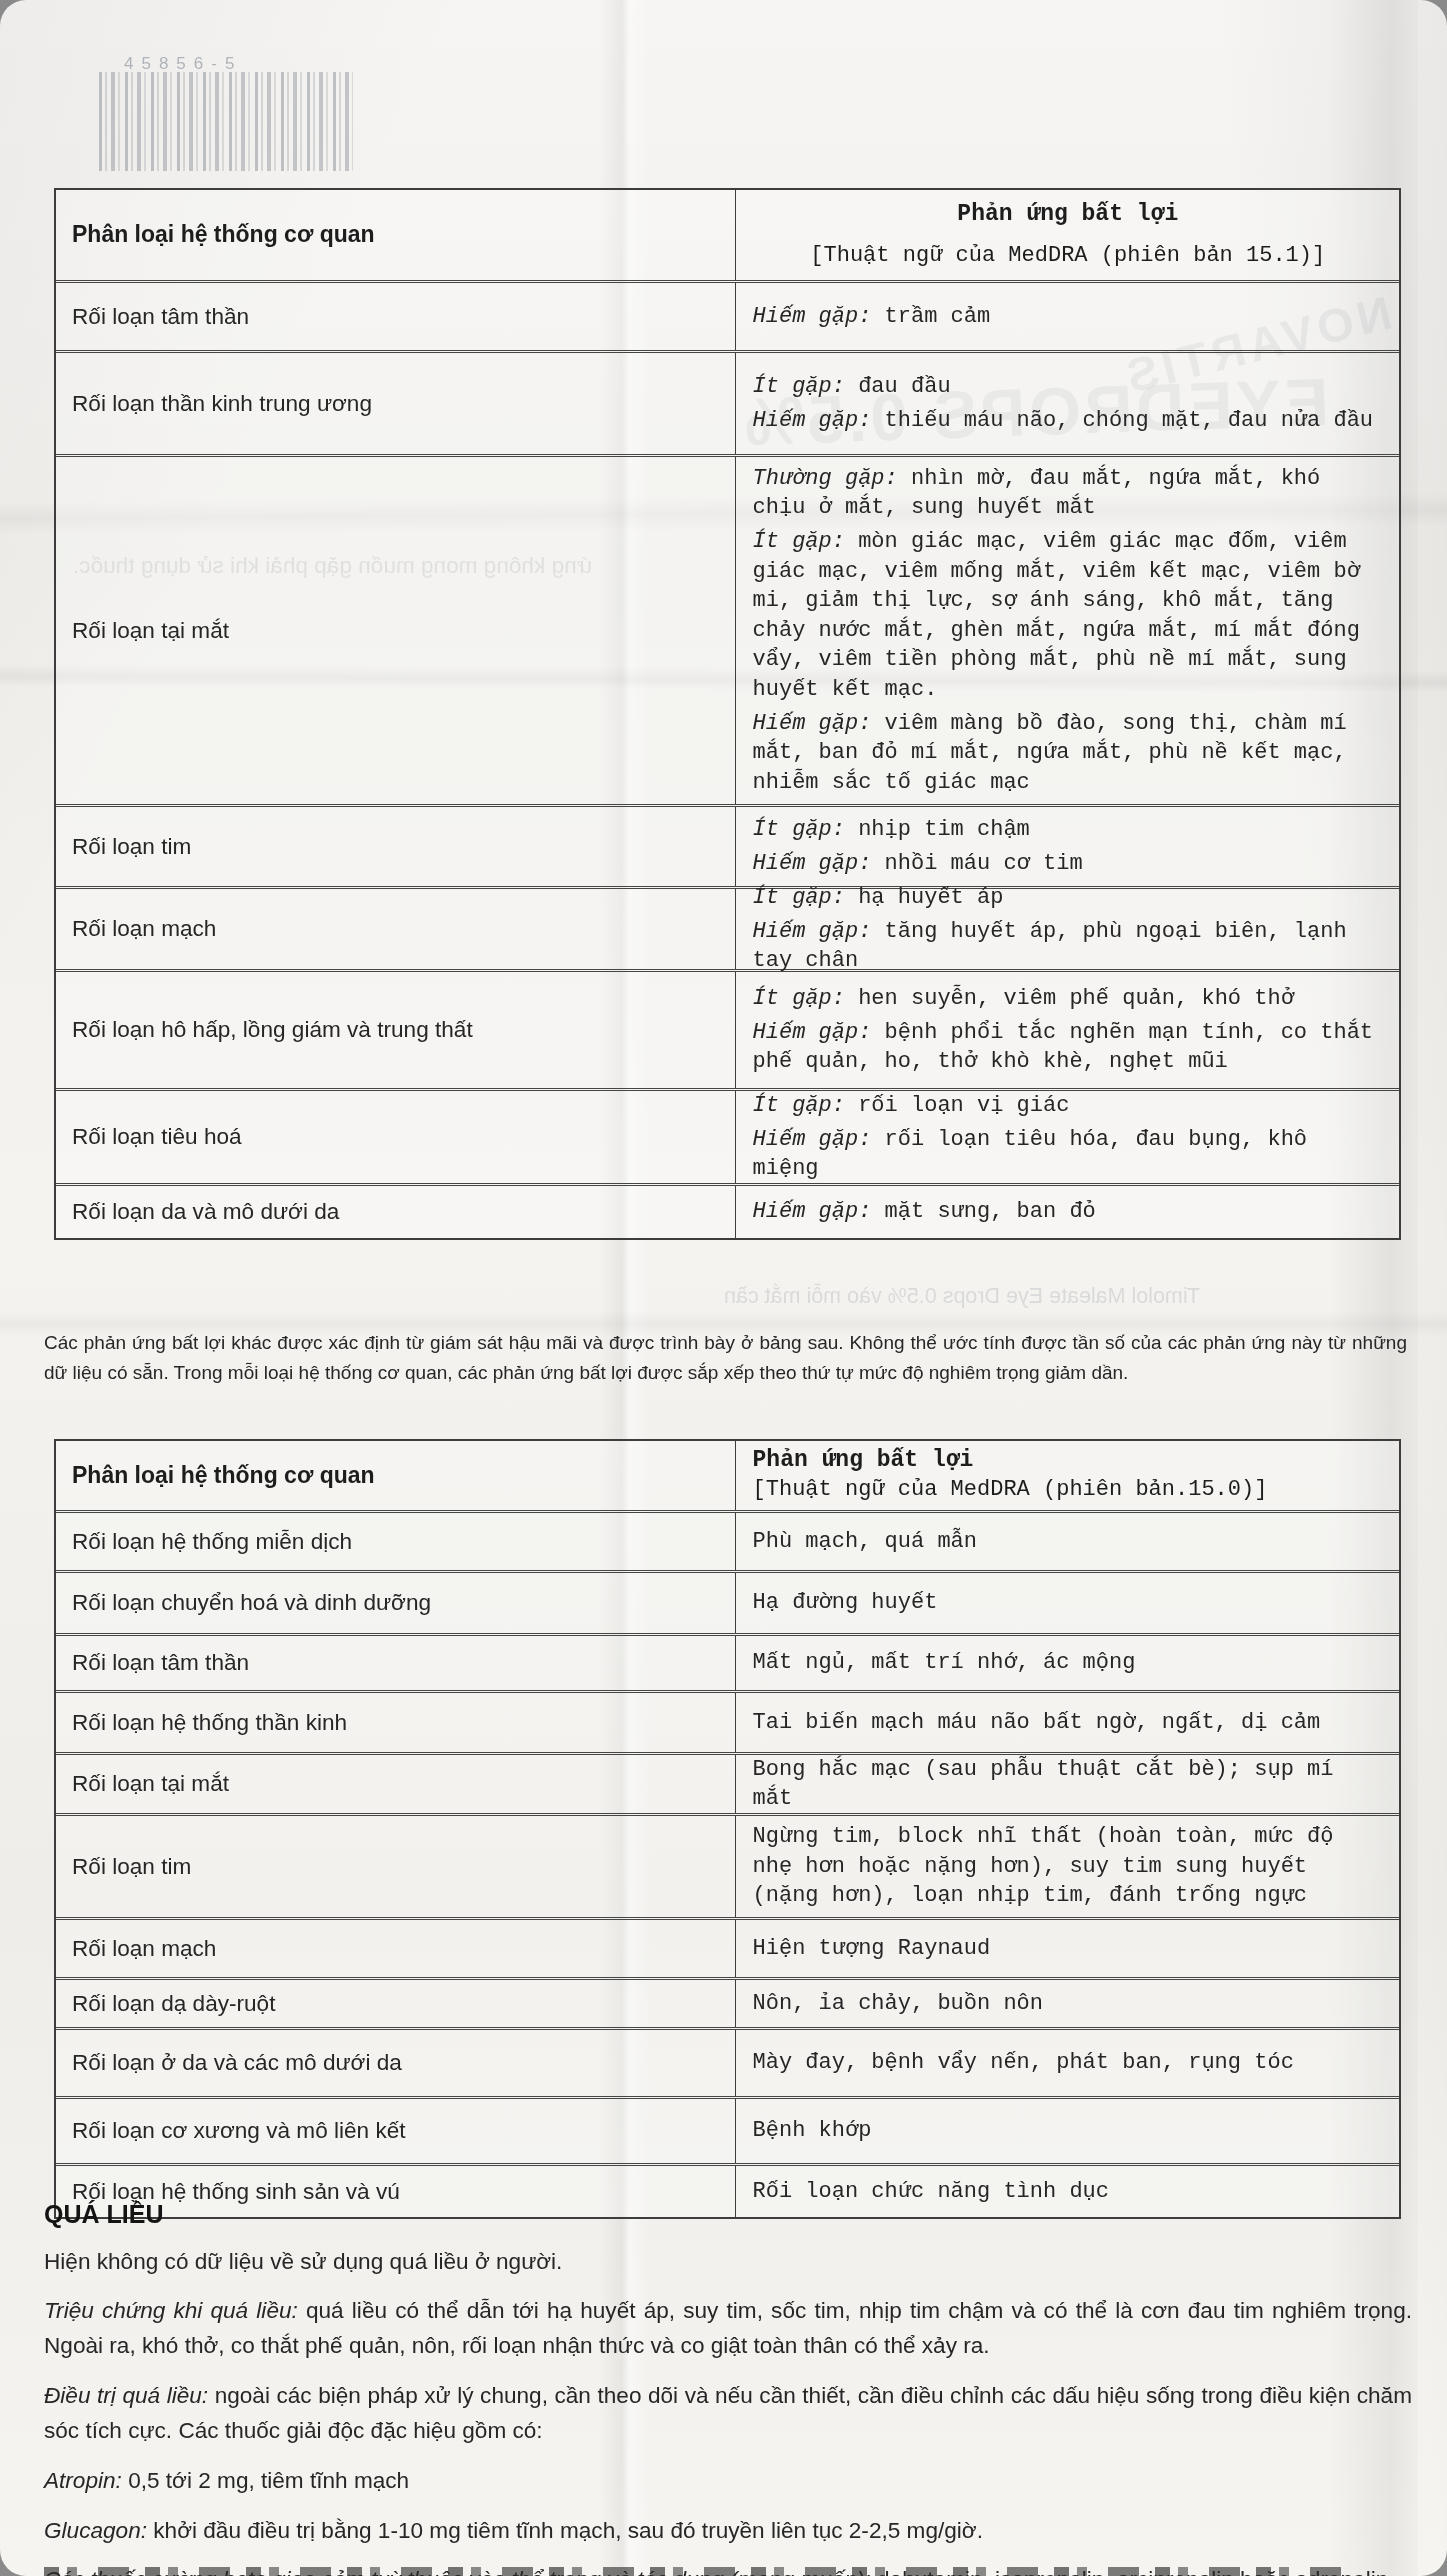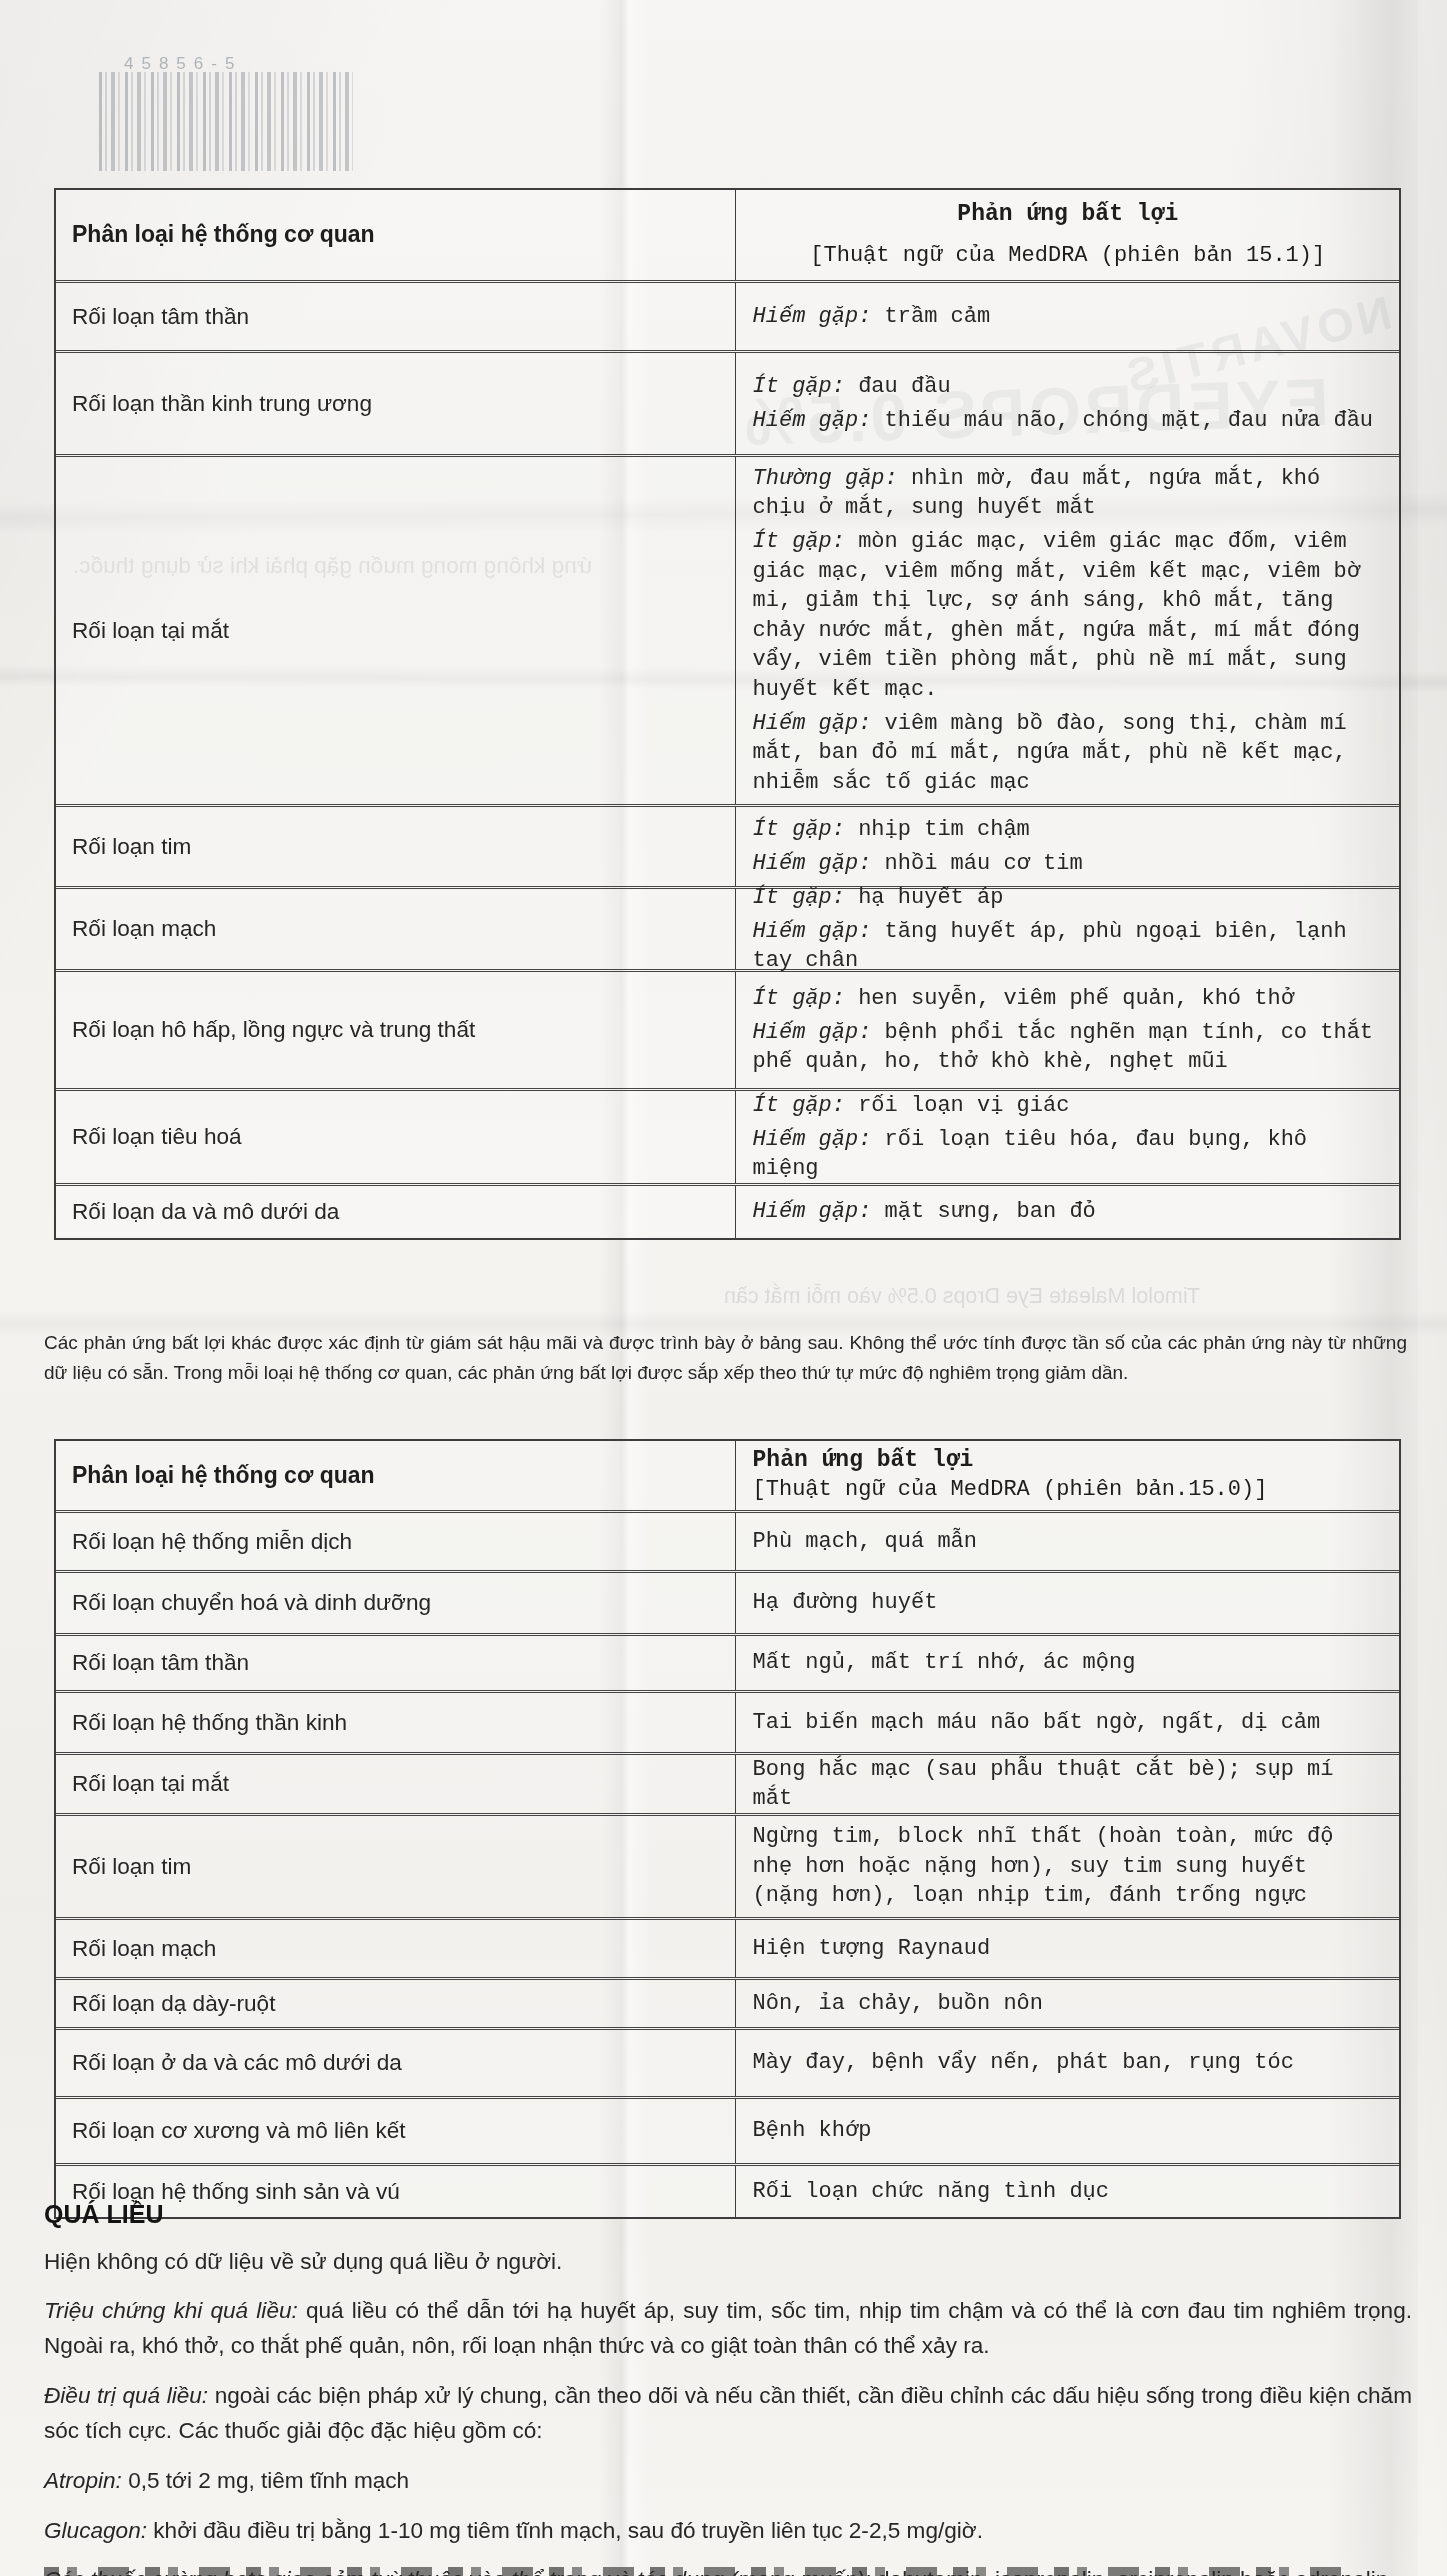--- a/index.html
+++ b/index.html
@@ -7,20 +7,21 @@
     position:relative;
     width:1447px;height:2576px;
     margin:0 auto;
     background:
       linear-gradient(115deg, rgba(0,0,0,0.035) 0%, rgba(0,0,0,0) 18%),
       linear-gradient(265deg, rgba(0,0,0,0.05) 0%, rgba(0,0,0,0) 14%),
       linear-gradient(180deg,#f6f5f3 0%,#f0efec 22%,#f4f3f0 48%,#eeede9 74%,#f5f4f1 100%);
     font-family:"Liberation Sans","DejaVu Sans",sans-serif;
     color:#2c2c2c;
     overflow:hidden;
+    border-radius:26px;
   }
   
   .crease{position:absolute;pointer-events:none;}
   .crease.v1{left:599px;top:0;width:51px;height:2576px;
     background:linear-gradient(90deg,rgba(0,0,0,0) 0%,rgba(0,0,0,0.05) 45%,rgba(255,255,255,0.4) 60%,rgba(0,0,0,0) 100%);}
   .crease.v2{left:1328px;top:0;width:90px;height:2576px;
     background:linear-gradient(90deg,rgba(0,0,0,0) 0%,rgba(0,0,0,0.06) 70%,rgba(0,0,0,0.02) 100%);}
   .crease.h1{left:0;top:497px;width:1447px;height:34px;
     background:linear-gradient(180deg,rgba(0,0,0,0) 0%,rgba(0,0,0,0.045) 50%,rgba(0,0,0,0) 100%);transform:rotate(-0.35deg);}
   .crease.h2{left:0;top:667px;width:1447px;height:22.6px;
@@ -175,21 +176,21 @@
           <div class="sys">Rối loạn mạch</div>
         </div>
       <div class="cell right">
         <div class="entry"><span class="freq">Ít gặp:</span><span> hạ huyết áp</span></div>
         <div class="entry"><span class="freq">Hiếm gặp:</span><span> tăng huyết áp, phù ngoại biên, lạnh tay chân</span></div>
       </div>
     </div>
 
     <div class="row r5">
       <div class="cell left">
-          <div class="sys">Rối loạn hô hấp, lồng ngực và trung thất</div>
+          <div class="sys">Rối loạn hô hấp, lồng giám và trung thất</div>
         </div>
       <div class="cell right">
         <div class="entry"><span class="freq">Ít gặp:</span><span> hen suyễn, viêm phế quản, khó thở</span></div>
         <div class="entry"><span class="freq">Hiếm gặp:</span><span> bệnh phổi tắc nghẽn mạn tính, co thắt phế quản, ho, thở khò khè, nghẹt mũi</span></div>
       </div>
     </div>
 
     <div class="row r6">
       <div class="cell left">
           <div class="sys">Rối loạn tiêu hoá</div>

